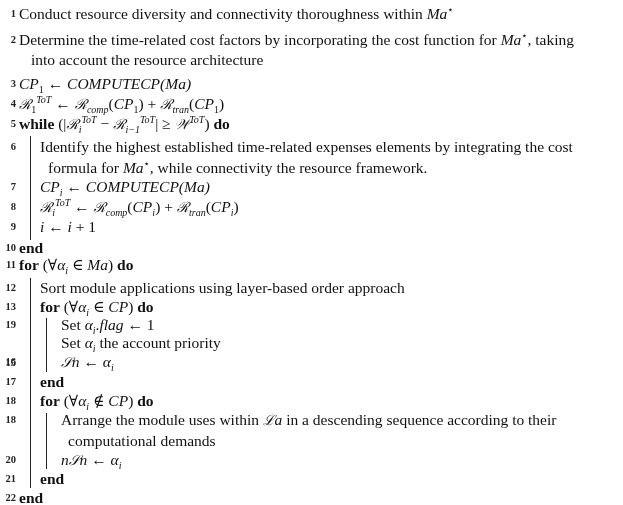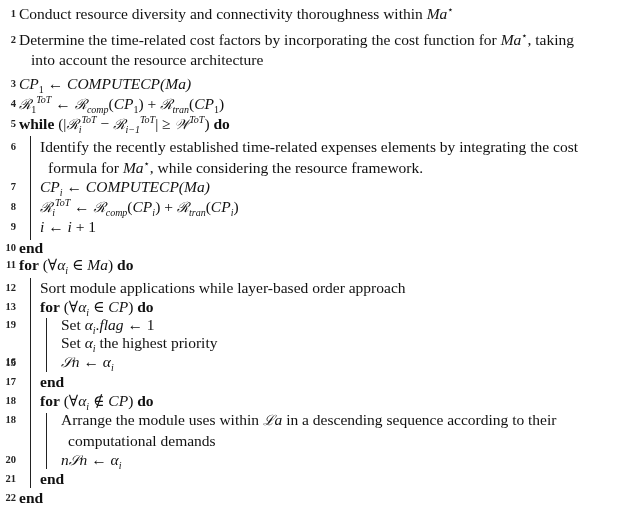--- a/index.html
+++ b/index.html
@@ -58,51 +58,51 @@
 <div class="row m" style="left:19px;top:75px">CP<sub style="font-style:normal">1</sub> ← COMPUTECP(Ma)</div>
 
 <div class="row" style="left:19px;top:95px">
   <span class="cal">ℛ</span><sub>1</sub><sup class="m">ToT</sup> ← <span class="cal">ℛ</span><sub class="m">comp</sub>(<span class="m">CP</span><sub>1</sub>) + <span class="cal">ℛ</span><sub class="m">tran</sub>(<span class="m">CP</span><sub>1</sub>)
 </div>
 
 <div class="row" style="left:19px;top:115px">
   <span class="kw">while</span> (|<span class="cal">ℛ</span><sub class="m">i</sub><sup class="m">ToT</sup> − <span class="cal">ℛ</span><sub class="m">i−1</sub><sup class="m">ToT</sup>| ≥ <span class="cal">𝒲</span><sup class="m">ToT</sup>) <span class="kw">do</span>
 </div>
 
-<div class="row" style="left:40px;top:138px">Identify the recently established time-related expenses elements by integrating the cost</div>
+<div class="row" style="left:40px;top:138px">Identify the highest established time-related expenses elements by integrating the cost</div>
 <div class="row" style="left:48px;top:159px">
-  <span>formula for </span><span class="m">Ma</span><sup>⋆</sup><span>, while considering the resource framework.</span>
+  <span>formula for </span><span class="m">Ma</span><sup>⋆</sup><span>, while connectivity the resource framework.</span>
 </div>
 
 <div class="row m" style="left:40px;top:178px">CP<sub>i</sub> ← COMPUTECP(Ma)</div>
 
 <div class="row" style="left:40px;top:198px">
   <span class="cal">ℛ</span><sub class="m">i</sub><sup class="m">ToT</sup> ← <span class="cal">ℛ</span><sub class="m">comp</sub>(<span class="m">CP</span><sub class="m">i</sub>) + <span class="cal">ℛ</span><sub class="m">tran</sub>(<span class="m">CP</span><sub class="m">i</sub>)
 </div>
 
 <div class="row" style="left:40px;top:218px"><span class="m">i</span> ← <span class="m">i</span> + 1</div>
 
 <div class="row kw" style="left:19px;top:239px">end</div>
 
 <div class="row" style="left:19px;top:256px">
   <span class="kw">for</span> (∀<span class="m">α</span><sub class="m">i</sub> ∈ <span class="m">Ma</span>) <span class="kw">do</span>
 </div>
 
-<div class="row" style="left:40px;top:279px">Sort module applications while layer-based order approach</div>
+<div class="row" style="left:40px;top:279px">Sort module applications using layer-based order approach</div>
 
 <div class="row" style="left:40px;top:298px">
   <span class="kw">for</span> (∀<span class="m">α</span><sub class="m">i</sub> ∈ <span class="m">CP</span>) <span class="kw">do</span>
 </div>
 
 <div class="row" style="left:61px;top:316px">
   <span>Set </span><span class="m">α</span><sub class="m">i</sub>.<span class="m">flag</span> ← 1
 </div>
 
 <div class="row" style="left:61px;top:334px">
-  <span>Set </span><span class="m">α</span><sub class="m">i</sub><span> the highest priority</span>
+  <span>Set </span><span class="m">α</span><sub class="m">i</sub><span> the account priority</span>
 </div>
 
 <div class="row" style="left:61px;top:353px">
   <span class="cal">𝒮</span><span class="m">n</span> ← <span class="m">α</span><sub class="m">i</sub>
 </div>
 
 <div class="row kw" style="left:40px;top:373px">end</div>
 
 <div class="row" style="left:40px;top:392px">
   <span class="kw">for</span> (∀<span class="m">α</span><sub class="m">i</sub> ∉ <span class="m">CP</span>) <span class="kw">do</span>

